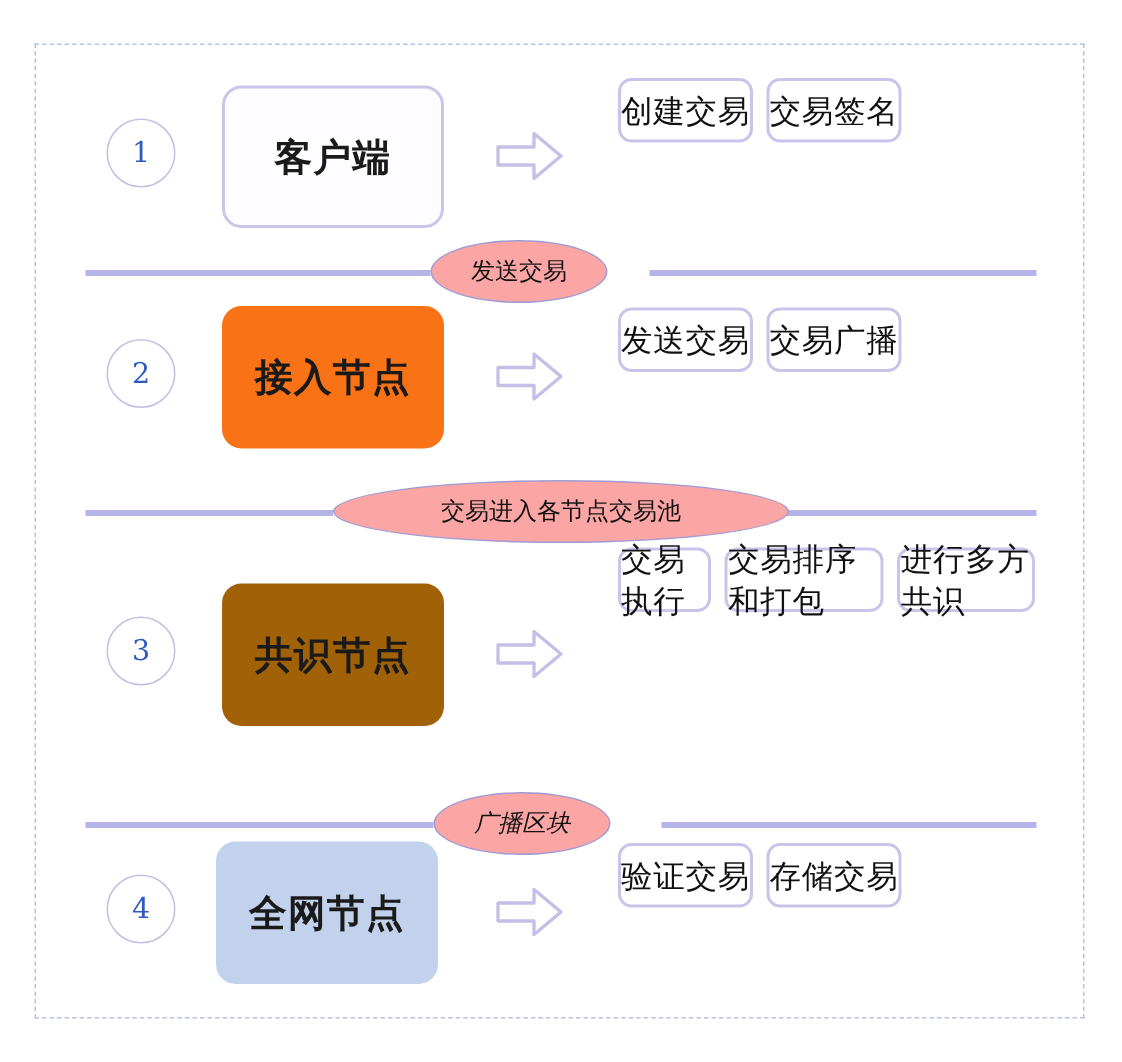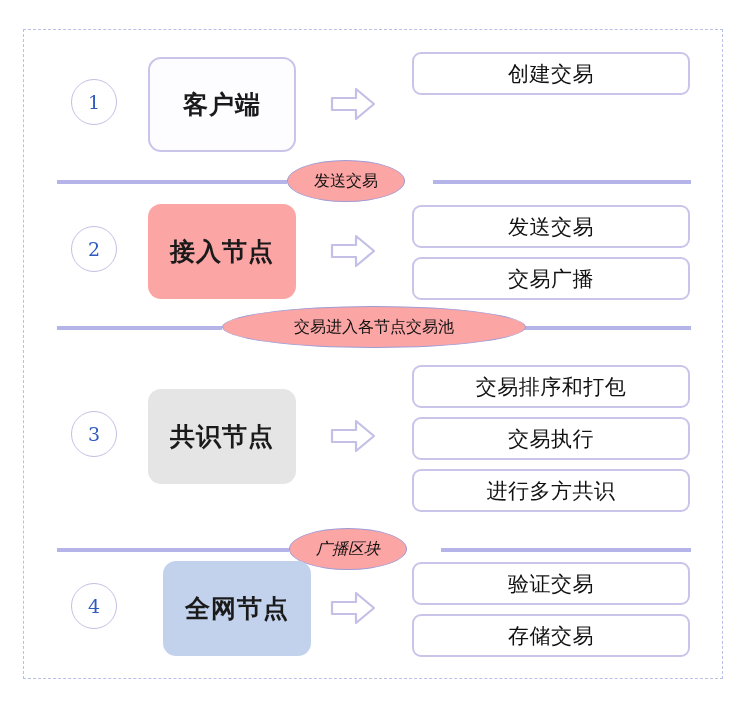--- a/index.html
+++ b/index.html
@@ -75,21 +75,21 @@
     width: 46px;
     height: 36px;
   }
 
   
   .task-list {
     position: absolute;
     left: 412px;
     width: 278px;
     display: flex;
-    flex-direction: column;
+    flex-direction: row;
     gap: 9px;
   }
   .task-box {
     height: 43px;
     border: 2.2px solid #c9c5ea;
     border-radius: 9px;
     background: #ffffff;
     display: flex;
     align-items: center;
     justify-content: center;
@@ -147,106 +147,109 @@
     <div class="arrow" style="left:330px; top:38px;">
       <svg width="46" height="36" viewBox="0 0 46 36" fill="none">
         <path d="M2 12 H26 V3 L44 18 L26 33 V24 H2 Z" stroke="#c3bfe6" stroke-width="2.2" fill="#ffffff" stroke-linejoin="round"></path>
       </svg>
     </div>
 
     <div class="task-list" style="top:4px;">
       <div class="task-box">
         <span>创建交易</span>
       </div>
+      <div class="task-box">
+        <span>交易签名</span>
+      </div>
     </div>
   </div>
 
   <div class="separator" style="top:160px;">
     <div class="sep-line left" style="width:230px;"></div>
     <div class="sep-line right" style="width:258px;"></div>
     <div class="sep-ellipse" style="left:287px; width:118px;">
       <span>发送交易</span>
     </div>
   </div>
 
   <div class="stage" style="top:199px; height:110px;">
     <div class="step-circle" style="left:71px; top:27px;">
       <span>2</span>
     </div>
 
-    <div class="actor-box" style="left:148px; top:5px; height:95px; background:#fca5a5;">
+    <div class="actor-box" style="left:148px; top:5px; height:95px; background:#f97316;">
       <span>接入节点</span>
     </div>
 
     <div class="arrow" style="left:330px; top:34px;">
       <svg width="46" height="36" viewBox="0 0 46 36" fill="none">
         <path d="M2 12 H26 V3 L44 18 L26 33 V24 H2 Z" stroke="#c3bfe6" stroke-width="2.2" fill="#ffffff" stroke-linejoin="round"></path>
       </svg>
     </div>
 
     <div class="task-list" style="top:6px;">
       <div class="task-box">
         <span>发送交易</span>
       </div>
       <div class="task-box">
         <span>交易广播</span>
       </div>
     </div>
   </div>
 
-  <div class="separator" style="top:306px;">
+  <div class="separator" style="top:320px;">
     <div class="sep-line left" style="width:165px;"></div>
     <div class="sep-line right" style="width:175px;"></div>
     <div class="sep-ellipse" style="left:222px; width:304px;">
       <span>交易进入各节点交易池</span>
     </div>
   </div>
 
   <div class="stage" style="top:362px; height:150px;">
     <div class="step-circle" style="left:71px; top:49px;">
       <span>3</span>
     </div>
 
-    <div class="actor-box" style="left:148px; top:27px; height:95px; background:#e5e5e5;">
+    <div class="actor-box" style="left:148px; top:27px; height:95px; background:#a16207;">
       <span>共识节点</span>
     </div>
 
     <div class="arrow" style="left:330px; top:56px;">
       <svg width="46" height="36" viewBox="0 0 46 36" fill="none">
         <path d="M2 12 H26 V3 L44 18 L26 33 V24 H2 Z" stroke="#c3bfe6" stroke-width="2.2" fill="#ffffff" stroke-linejoin="round"></path>
       </svg>
     </div>
 
     <div class="task-list" style="top:3px;">
       <div class="task-box">
+        <span>交易执行</span>
+      </div>
+      <div class="task-box">
         <span>交易排序和打包</span>
-      </div>
-      <div class="task-box">
-        <span>交易执行</span>
       </div>
       <div class="task-box">
         <span>进行多方共识</span>
       </div>
     </div>
   </div>
 
   <div class="separator" style="top:528px;font-style:italic;">
     <div class="sep-line left" style="width:232px;"></div>
     <div class="sep-line right" style="width:250px;"></div>
     <div class="sep-ellipse" style="left:289px; width:118px;">
       <span>广播区块</span>
     </div>
   </div>
 
   <div class="stage" style="top:556px; height:110px;">
     <div class="step-circle" style="left:71px; top:27px;">
       <span>4</span>
     </div>
 
-    <div class="actor-box" style="left:163px; top:5px; height:95px; background:#c3d2ec;">
+    <div class="actor-box" style="left:144px; top:5px; height:95px; background:#c3d2ec;">
       <span>全网节点</span>
     </div>
 
     <div class="arrow" style="left:330px; top:34px;">
       <svg width="46" height="36" viewBox="0 0 46 36" fill="none">
         <path d="M2 12 H26 V3 L44 18 L26 33 V24 H2 Z" stroke="#c3bfe6" stroke-width="2.2" fill="#ffffff" stroke-linejoin="round"></path>
       </svg>
     </div>
 
     <div class="task-list" style="top:6px;">

